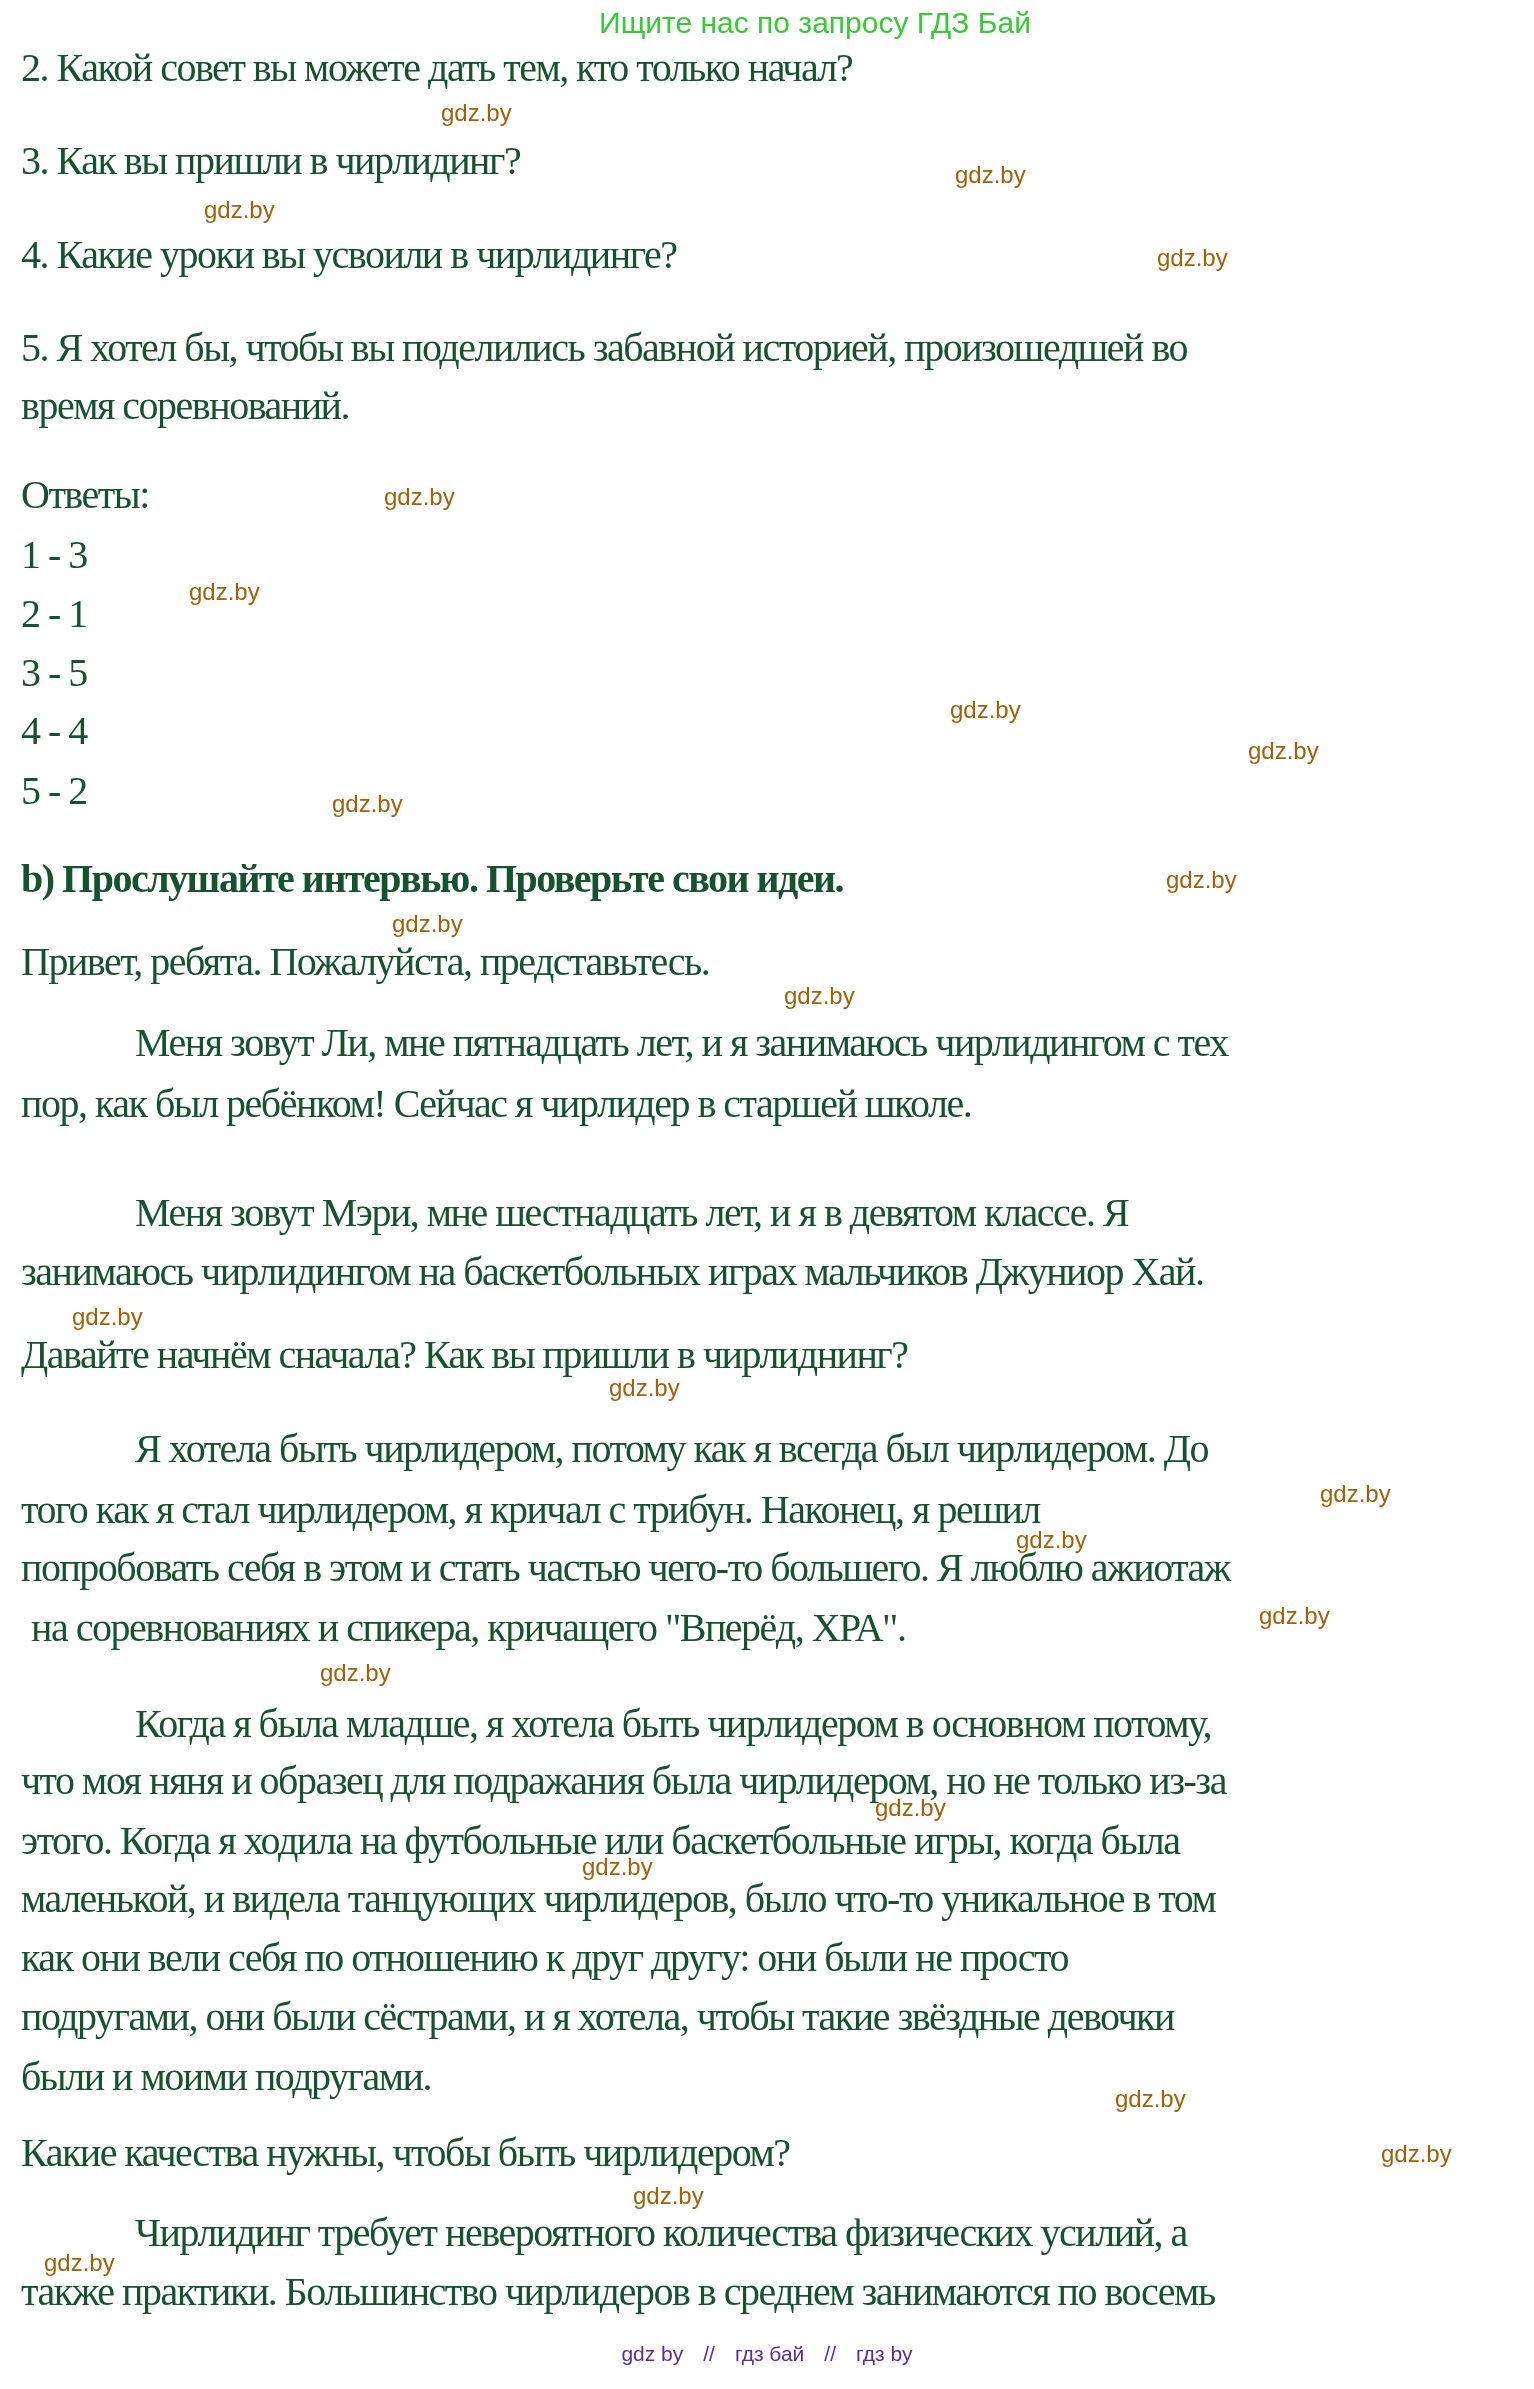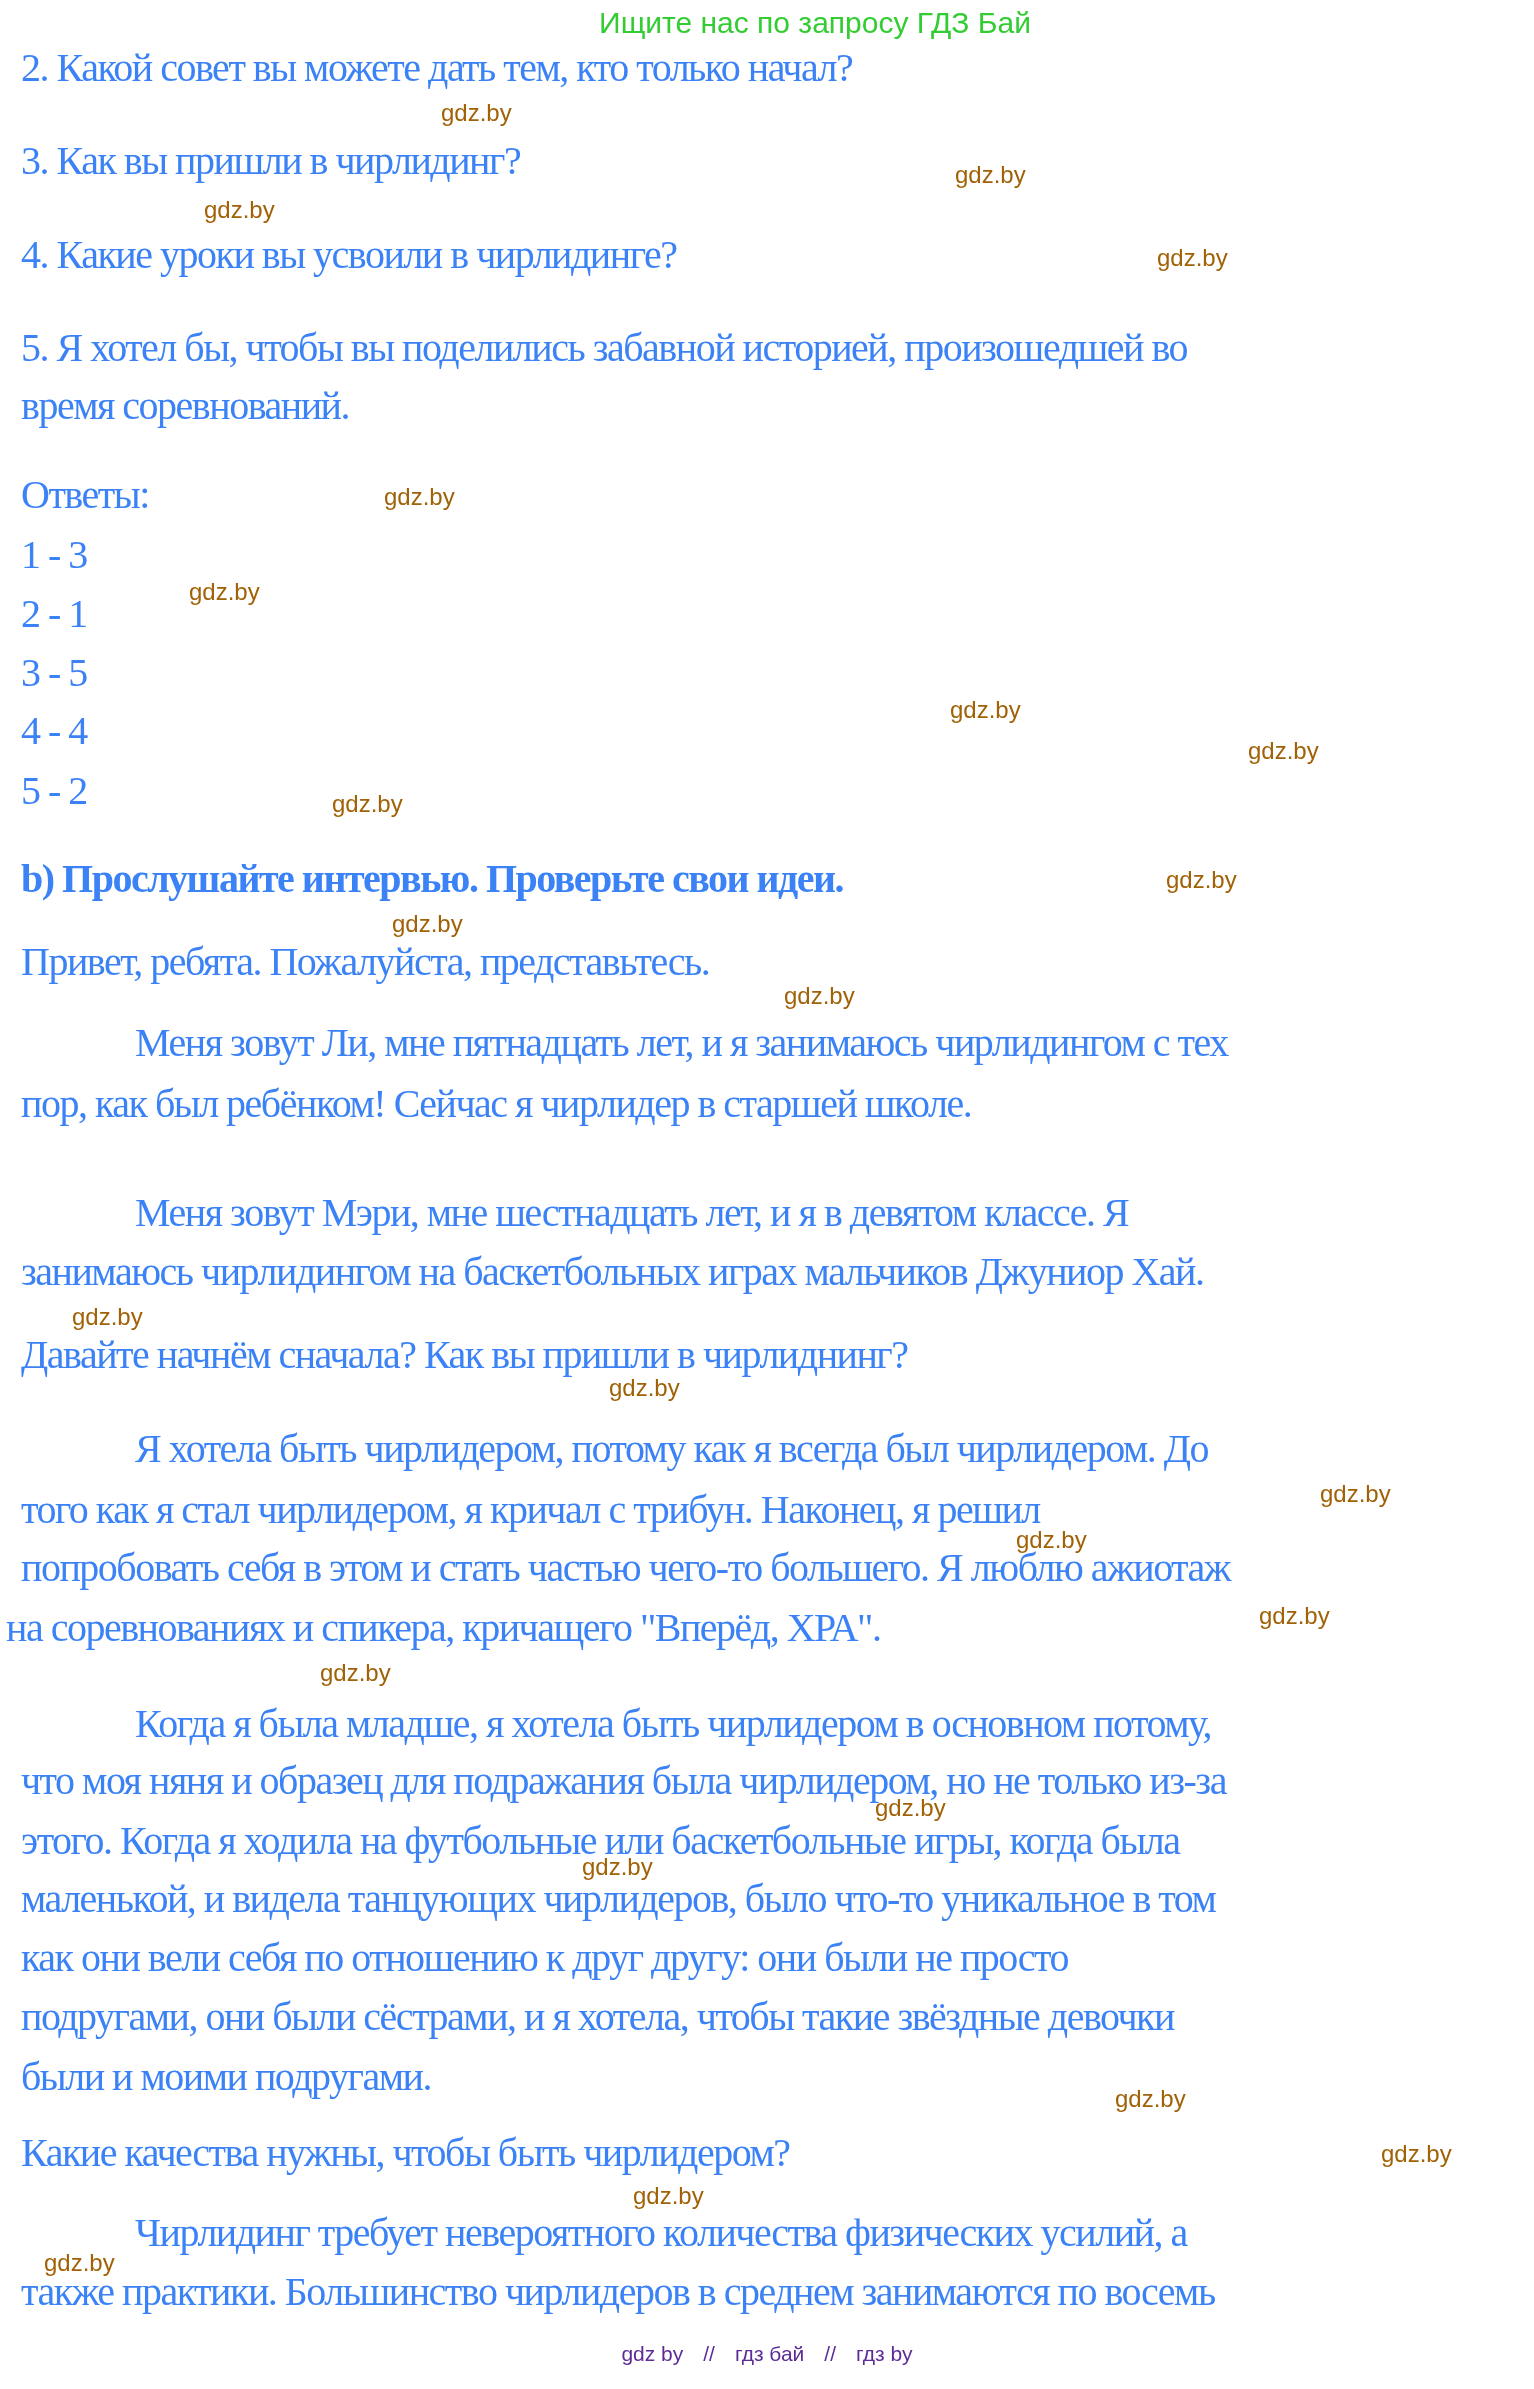--- a/index.html
+++ b/index.html
@@ -24,21 +24,21 @@
     color: #33cc33;
     white-space: nowrap;
     margin-left: 48px;
   }
   .line {
     position: absolute;
     font-size: 40px;
     line-height: 1.1;
     letter-spacing: -1.5px;
     white-space: nowrap;
-    color: #3b82f6;
+    color: #14532d;
   }
   .line.bold { font-weight: 700; }
   .wm {
     position: absolute;
     font-family: "Liberation Sans", sans-serif;
     font-size: 24px;
     letter-spacing: 0;
     color: #a16207;
     white-space: nowrap;
   }
@@ -75,21 +75,21 @@
       <div class="line bold" style="left: 21px; top: 857px;">b) Прослушайте интервью. Проверьте свои идеи.</div>
       <div class="line" style="left: 21px; top: 940px;">Привет, ребята. Пожалуйста, представьтесь.</div>
       <div class="line" style="left: 135px; top: 1021px;">Меня зовут Ли, мне пятнадцать лет, и я занимаюсь чирлидингом с тех</div>
       <div class="line" style="left: 21px; top: 1082px;">пор, как был ребёнком! Сейчас я чирлидер в старшей школе.</div>
       <div class="line" style="left: 135px; top: 1191px;">Меня зовут Мэри, мне шестнадцать лет, и я в девятом классе. Я</div>
       <div class="line" style="left: 21px; top: 1250px;">занимаюсь чирлидингом на баскетбольных играх мальчиков Джуниор Хай.</div>
       <div class="line" style="left: 21px; top: 1333px;">Давайте начнём сначала? Как вы пришли в чирлиднинг?</div>
       <div class="line" style="left: 135px; top: 1427px;">Я хотела быть чирлидером, потому как я всегда был чирлидером. До</div>
       <div class="line" style="left: 21px; top: 1488px;">того как я стал чирлидером, я кричал с трибун. Наконец, я решил</div>
       <div class="line" style="left: 21px; top: 1546px;">попробовать себя в этом и стать частью чего-то большего. Я люблю ажиотаж</div>
-      <div class="line" style="left: 6px; top: 1606px;">на соревнованиях и спикера, кричащего "Вперёд, ХРА".</div>
+      <div class="line" style="left: 31px; top: 1606px;">на соревнованиях и спикера, кричащего "Вперёд, ХРА".</div>
       <div class="line" style="left: 135px; top: 1702px;">Когда я была младше, я хотела быть чирлидером в основном потому,</div>
       <div class="line" style="left: 21px; top: 1759px;">что моя няня и образец для подражания была чирлидером, но не только из-за</div>
       <div class="line" style="left: 21px; top: 1819px;">этого. Когда я ходила на футбольные или баскетбольные игры, когда была</div>
       <div class="line" style="left: 21px; top: 1877px;">маленькой, и видела танцующих чирлидеров, было что-то уникальное в том</div>
       <div class="line" style="left: 21px; top: 1936px;">как они вели себя по отношению к друг другу: они были не просто</div>
       <div class="line" style="left: 21px; top: 1995px;">подругами, они были сёстрами, и я хотела, чтобы такие звёздные девочки</div>
       <div class="line" style="left: 21px; top: 2055px;">были и моими подругами.</div>
       <div class="line" style="left: 21px; top: 2131px;">Какие качества нужны, чтобы быть чирлидером?</div>
       <div class="line" style="left: 135px; top: 2211px;">Чирлидинг требует невероятного количества физических усилий, а</div>
       <div class="line" style="left: 21px; top: 2270px;">также практики. Большинство чирлидеров в среднем занимаются по восемь</div>

